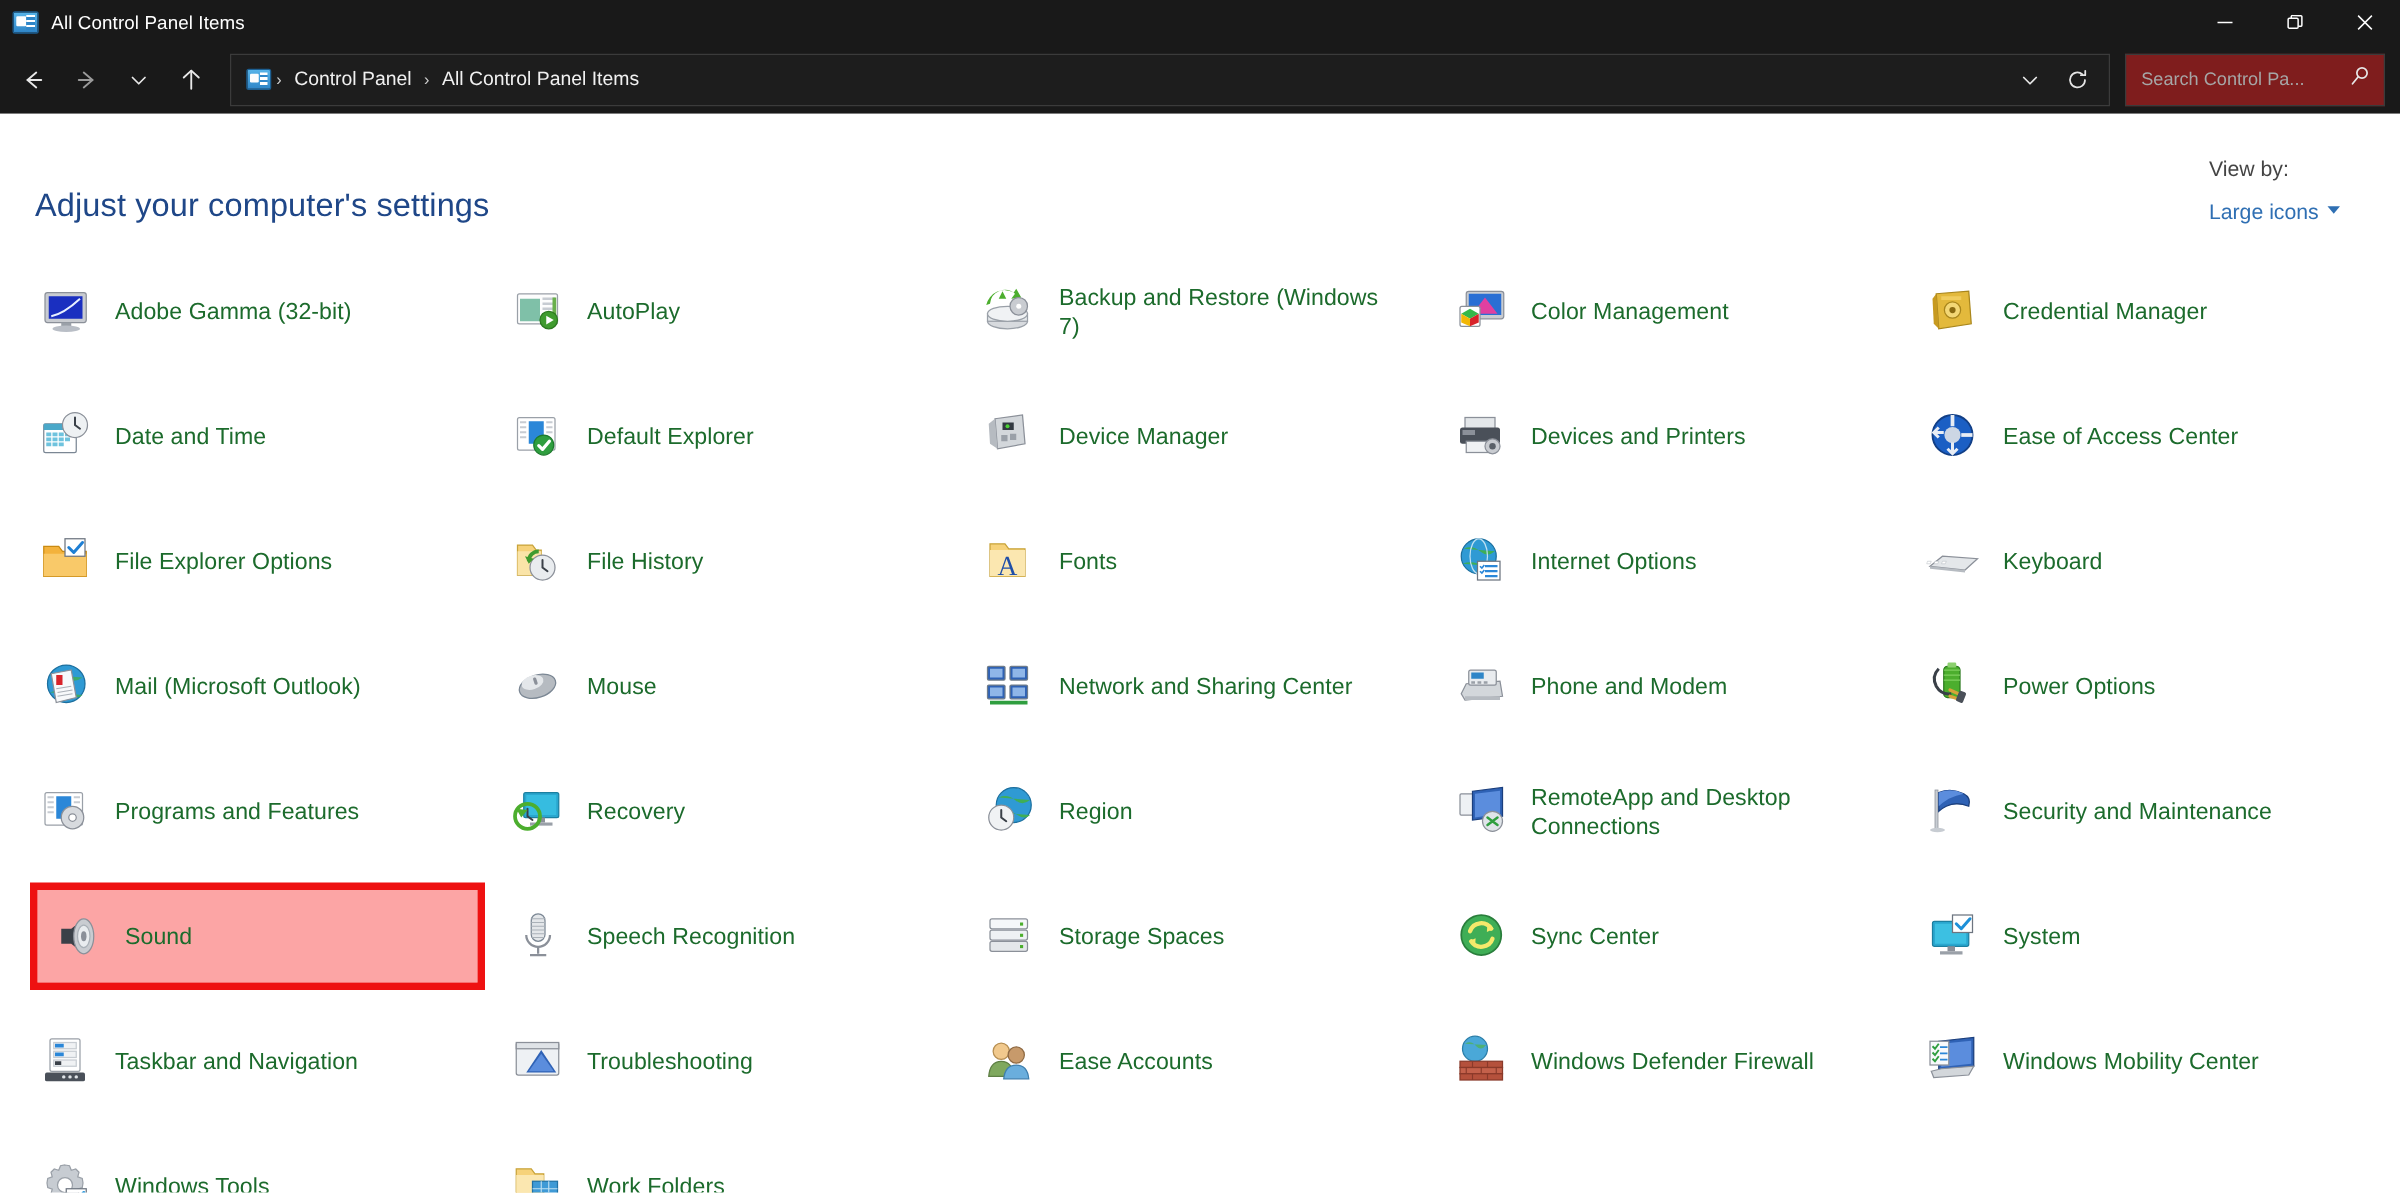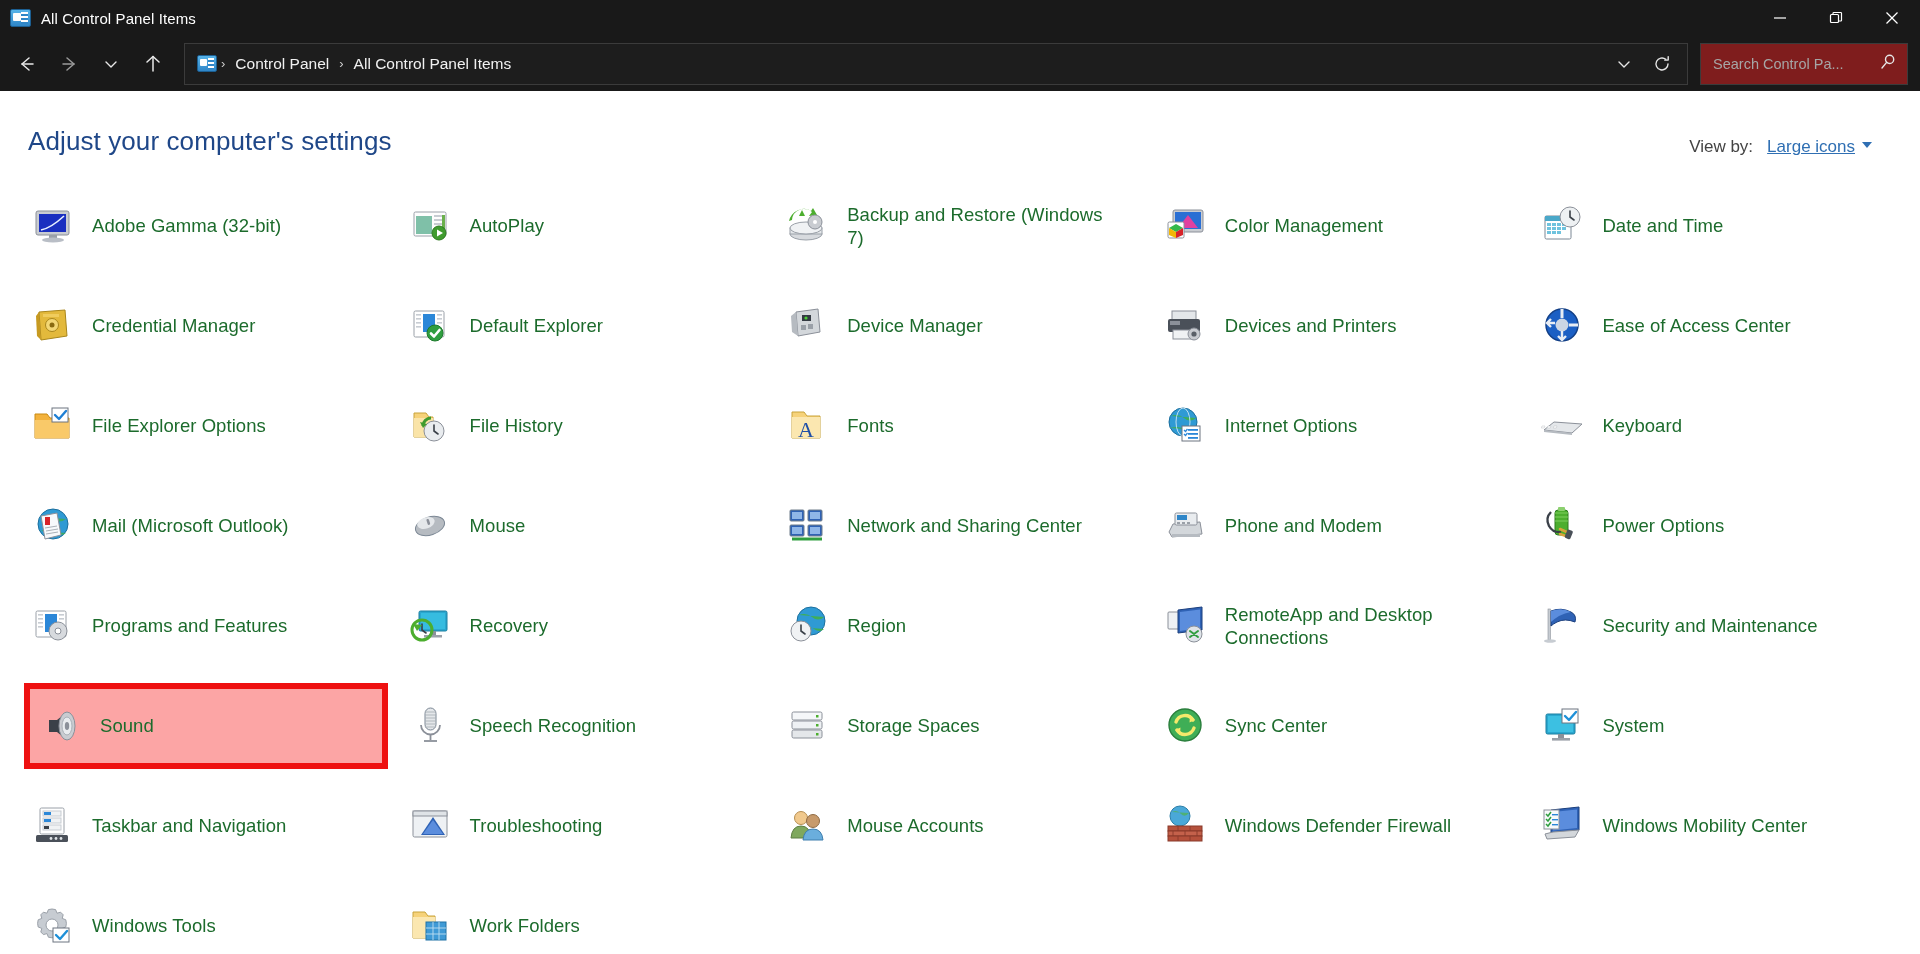--- a/index.html
+++ b/index.html
@@ -153,25 +153,26 @@
   }
   .page-title {
     color: #1f4788;
     font-size: 26px;
     font-weight: 400;
     letter-spacing: .1px;
   }
   .viewby {
     display: flex; align-items: baseline; gap: 14px;
     padding-right: 20px;
+    flex-direction: column;
   }
   .viewby-label { color: #444444; font-size: 17px; }
   .viewby-value {
     color: #2f6fb3; font-size: 17px;
-    display: inline-flex; align-items: center; gap: 7px; text-decoration: underline;
+    display: inline-flex; align-items: center; gap: 7px;
   }
   .caret-down {
     width: 0; height: 0;
     border-left: 5px solid transparent;
     border-right: 5px solid transparent;
     border-top: 6px solid #2f6fb3;
     display: inline-block;
     transform: translateY(-2px);
   }
 
@@ -362,20 +363,32 @@
             <path d="M12 20 L19 24 L12 28 L5 24 Z" fill="#35b84a"></path>
             <path d="M12 28 L19 24 L19 31 L12 34 Z" fill="#d8232a"></path>
             <path d="M12 28 L5 24 L5 31 L12 34 Z" fill="#f2b705"></path>
           </svg>
         </span>
         <span class="lbl">Color Management</span>
       </div>
       <div class="cell">
         <span class="ico">
           <svg width="44" height="44" viewBox="0 0 44 44">
+            <path d="M8 8 L34 6 L36 32 L10 36 Z" fill="#e3b93c" stroke="#a9861c"></path>
+            <path d="M8 8 L10 36 L6 32 L5 12 Z" fill="#c79a20"></path>
+            <circle cx="21" cy="21" r="6.5" fill="#f3d775" stroke="#a9861c"></circle>
+            <circle cx="21" cy="21" r="2.5" fill="#8a6a10"></circle>
+            <rect x="12" y="10" width="16" height="3" fill="#f0cc5d"></rect>
+          </svg>
+        </span>
+        <span class="lbl">Credential Manager</span>
+      </div>
+      <div class="cell">
+        <span class="ico">
+          <svg width="44" height="44" viewBox="0 0 44 44">
             <rect x="4" y="12" width="26" height="23" rx="1.5" fill="#ffffff" stroke="#7b8794"></rect>
             <rect x="4" y="12" width="26" height="5" fill="#4aa8c9"></rect>
             <g fill="#6fc3de">
               <rect x="6" y="19" width="4" height="3"></rect>
               <rect x="11" y="19" width="4" height="3"></rect>
               <rect x="16" y="19" width="4" height="3"></rect>
               <rect x="21" y="19" width="4" height="3"></rect>
               <rect x="6" y="23" width="4" height="3"></rect>
               <rect x="11" y="23" width="4" height="3"></rect>
               <rect x="16" y="23" width="4" height="3"></rect>
@@ -386,32 +399,20 @@
             </g>
             <circle cx="29" cy="13" r="10" fill="#eef1f3" stroke="#8b9099"></circle>
             <path d="M29 7 V13 L33 16" stroke="#3a4048" stroke-width="1.6" fill="none" stroke-linecap="round"></path>
           </svg>
         </span>
         <span class="lbl">Date and Time</span>
       </div>
       <div class="cell">
         <span class="ico">
           <svg width="44" height="44" viewBox="0 0 44 44">
-            <path d="M8 8 L34 6 L36 32 L10 36 Z" fill="#e3b93c" stroke="#a9861c"></path>
-            <path d="M8 8 L10 36 L6 32 L5 12 Z" fill="#c79a20"></path>
-            <circle cx="21" cy="21" r="6.5" fill="#f3d775" stroke="#a9861c"></circle>
-            <circle cx="21" cy="21" r="2.5" fill="#8a6a10"></circle>
-            <rect x="12" y="10" width="16" height="3" fill="#f0cc5d"></rect>
-          </svg>
-        </span>
-        <span class="lbl">Credential Manager</span>
-      </div>
-      <div class="cell">
-        <span class="ico">
-          <svg width="44" height="44" viewBox="0 0 44 44">
             <rect x="5" y="7" width="30" height="26" rx="1.5" fill="#ffffff" stroke="#9aa0a8"></rect>
             <rect x="14" y="10" width="12" height="18" fill="#2b87d8"></rect>
             <g fill="#c7ccd2">
               <rect x="7" y="10" width="5" height="1.6"></rect>
               <rect x="7" y="14" width="5" height="1.6"></rect>
               <rect x="7" y="18" width="5" height="1.6"></rect>
               <rect x="7" y="22" width="5" height="1.6"></rect>
               <rect x="28" y="10" width="5" height="1.6"></rect>
               <rect x="28" y="14" width="5" height="1.6"></rect>
               <rect x="28" y="18" width="5" height="1.6"></rect>
@@ -779,21 +780,21 @@
       </div>
       <div class="cell">
         <span class="ico">
           <svg width="44" height="44" viewBox="0 0 44 44">
             <circle cx="15" cy="14" r="6.5" fill="#f1c98d" stroke="#b78f52"></circle>
             <path d="M5 34 Q6 22 15 22 Q24 22 25 34 Z" fill="#7fa85e" stroke="#5e7f45"></path>
             <circle cx="27" cy="17" r="6.5" fill="#c79a6b" stroke="#8f6a43"></circle>
             <path d="M17 36 Q18 25 27 25 Q36 25 37 36 Z" fill="#6aaedd" stroke="#3f7fae"></path>
           </svg>
         </span>
-        <span class="lbl">Mouse Accounts</span>
+        <span class="lbl">Ease Accounts</span>
       </div>
       <div class="cell">
         <span class="ico">
           <svg width="44" height="44" viewBox="0 0 44 44">
             <circle cx="16" cy="12" r="10" fill="#4aa8d8" stroke="#2b7ea8"></circle>
             <path d="M8 8 Q13 5 17 10 Q21 14 25 9" fill="#4fb06a" opacity=".9"></path>
             <g stroke="#8a3a2a">
               <rect x="4" y="22" width="34" height="5" fill="#b5513c"></rect>
               <rect x="4" y="27" width="34" height="5" fill="#c4614b"></rect>
               <rect x="4" y="32" width="34" height="5" fill="#b5513c"></rect>

